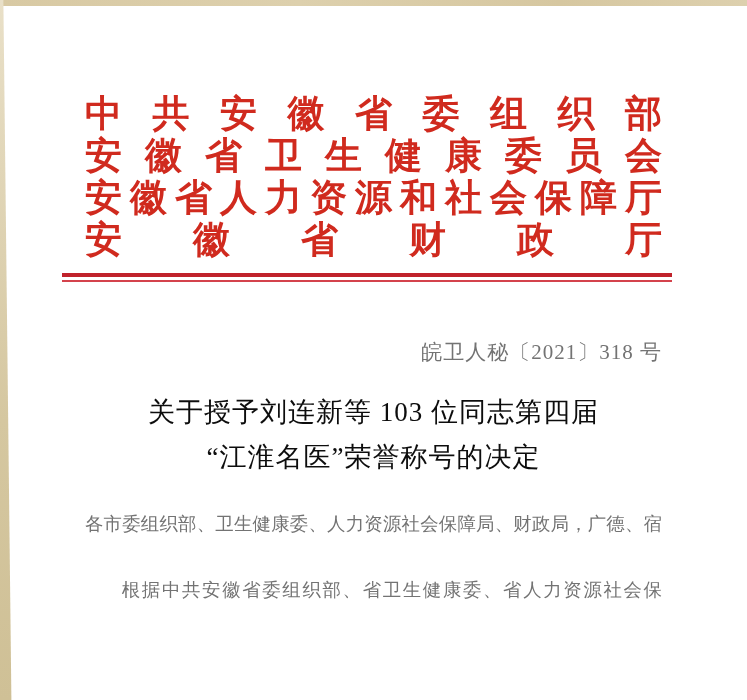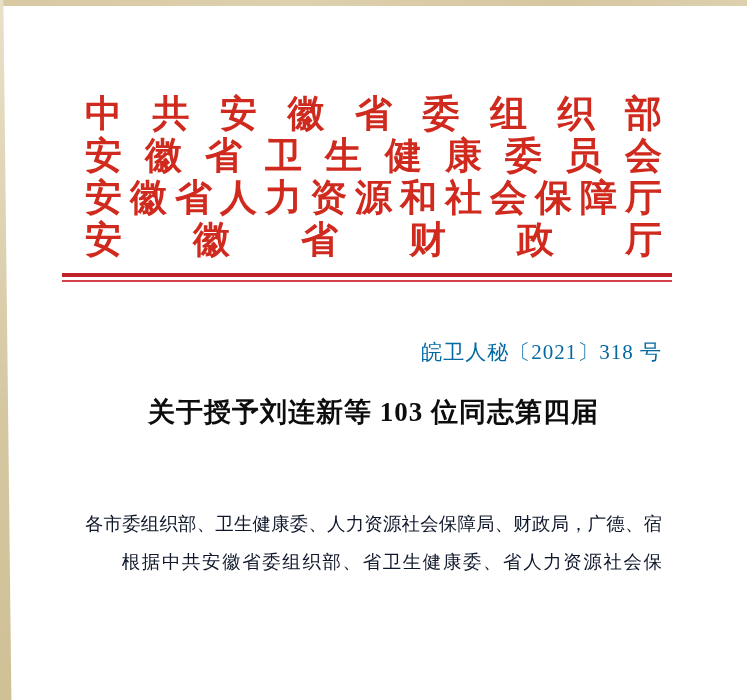--- a/index.html
+++ b/index.html
@@ -59,59 +59,60 @@
     border-bottom: 2px solid #d4434c;
     box-sizing: content-box;
   }
   
   .doc-number {
     position: absolute;
     top: 338px;
     right: 85px;
     font-size: 21px;
     letter-spacing: 1px;
-    color: #0369a1;
+    color: #737373;
     white-space: nowrap;
   }
   
   .doc-title {
     position: absolute;
     top: 390px;
     left: 0;
     width: 747px;
     margin: 0;
     text-align: center;
     font-size: 27px;
-    font-weight: bold;
+    font-weight: normal;
     line-height: 45px;
     color: #0d0d0d;
     letter-spacing: 1px;
   }
   
   .doc-body {
     position: absolute;
     top: 506px;
     left: 85px;
     width: 577px;
     font-size: 18.4px;
     line-height: 37.6px;
-    color: #0f172a;
+    color: #737373;
   }
   .body-line {
     text-align: justify;
     text-align-last: justify;
     text-justify: inter-character;
     white-space: nowrap;
   }
   .body-line.short {
     text-align-last: left;
     white-space: normal;
   }
   .body-line.indent {
     text-indent: 2em;
+    margin-top: 28px;
   }
 </style>
 </head>
 <body>
 
 <div class="page">
 
   <div class="edge-top"></div>
   <div class="edge-left"></div>
 
@@ -163,20 +164,21 @@
         <span>厅</span>
       </div>
   </header>
 
   <div class="double-rule"></div>
 
   <div class="doc-number">皖卫人秘〔2021〕318 号</div>
 
   <h1 class="doc-title">
     <span style="display:block">关于授予刘连新等 103 位同志第四届</span>
+    <span style="display:block">“江淮名医”荣誉称号的决定</span>
   </h1>
 
   <main class="doc-body">
     <div class="body-line">各市委组织部、卫生健康委、人力资源社会保障局、财政局，广德、宿</div>
     <div class="body-line indent">根据中共安徽省委组织部、省卫生健康委、省人力资源社会保</div>
   </main>
 
 </div>
 
 </body></html>

